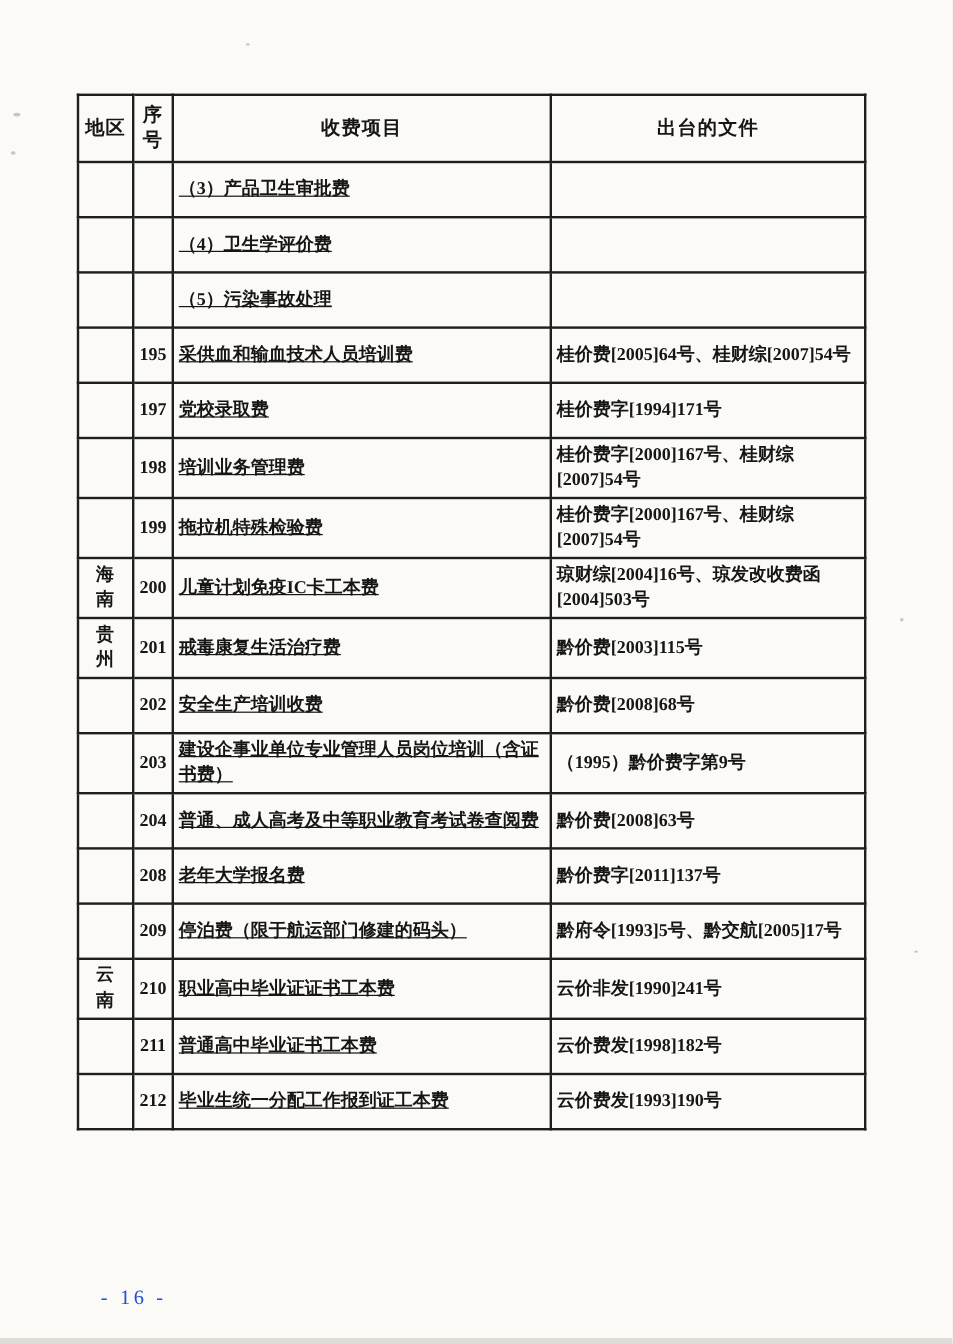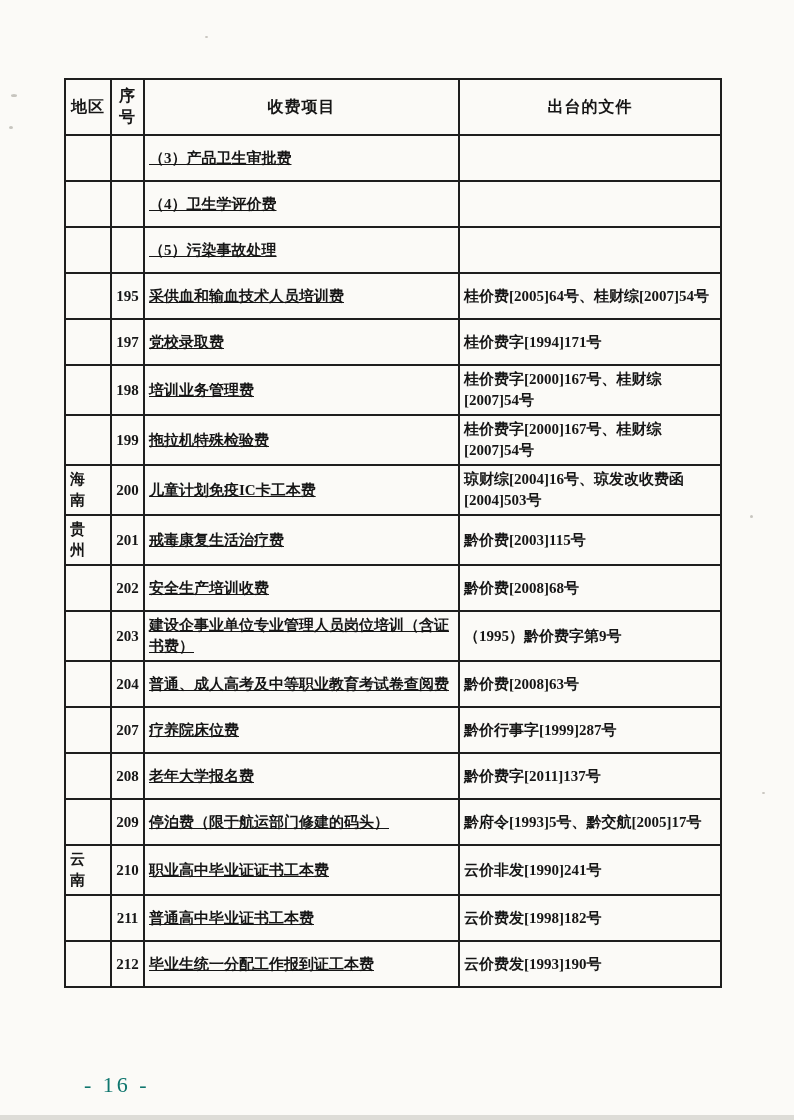--- a/index.html
+++ b/index.html
@@ -49,21 +49,21 @@
     letter-spacing: 1px;
   }
   .fee-table td {
     height: 38px;
     font-size: 15px;
     font-weight: 700;
     line-height: 21px;
     padding: 3px 4px;
   }
   .col-region {
-    text-align: left;
+    text-align: center;
     padding: 3px 1px;
     font-size: 15px;
     letter-spacing: 1px;
     margin-left: 44px;
   }
   .col-no {
     text-align: center;
     font-weight: 400;
     font-size: 14.5px;
     padding: 3px 0;
@@ -77,24 +77,24 @@
   .col-doc {
     text-align: left;
     font-size: 13.5px;
     padding: 3px 4px 3px 6px;
     line-height: 20px;
   }
   .page-footer {
     position: absolute;
     left: 84px;
     top: 1072px;
-    font-size: 22px;
+    font-size: 17px;
     font-weight: 400;
     letter-spacing: 3px;
-    color: #0f766e;
+    color: #1d4ed8;
   }
 </style>
 </head>
 <body>
 
 <div class="page">
 
   <div class="speck" style="left:11px; top:94px; width:6px; height:3px;"></div>
   <div class="speck" style="left:9px; top:126px; width:4px; height:3px;"></div>
   <div class="speck" style="left:205px; top:36px; width:3px; height:2px;"></div>
@@ -184,26 +184,20 @@
           <td class="col-doc">（1995）黔价费字第9号</td>
         </tr>
         <tr>
           <td class="col-region"></td>
           <td class="col-no">204</td>
           <td class="col-item">普通、成人高考及中等职业教育考试卷查阅费</td>
           <td class="col-doc">黔价费[2008]63号</td>
         </tr>
         <tr>
           <td class="col-region"></td>
-          <td class="col-no">207</td>
-          <td class="col-item">疗养院床位费</td>
-          <td class="col-doc">黔价行事字[1999]287号</td>
-        </tr>
-        <tr>
-          <td class="col-region"></td>
           <td class="col-no">208</td>
           <td class="col-item">老年大学报名费</td>
           <td class="col-doc">黔价费字[2011]137号</td>
         </tr>
         <tr>
           <td class="col-region"></td>
           <td class="col-no">209</td>
           <td class="col-item">停泊费（限于航运部门修建的码头）</td>
           <td class="col-doc">黔府令[1993]5号、黔交航[2005]17号</td>
         </tr>

